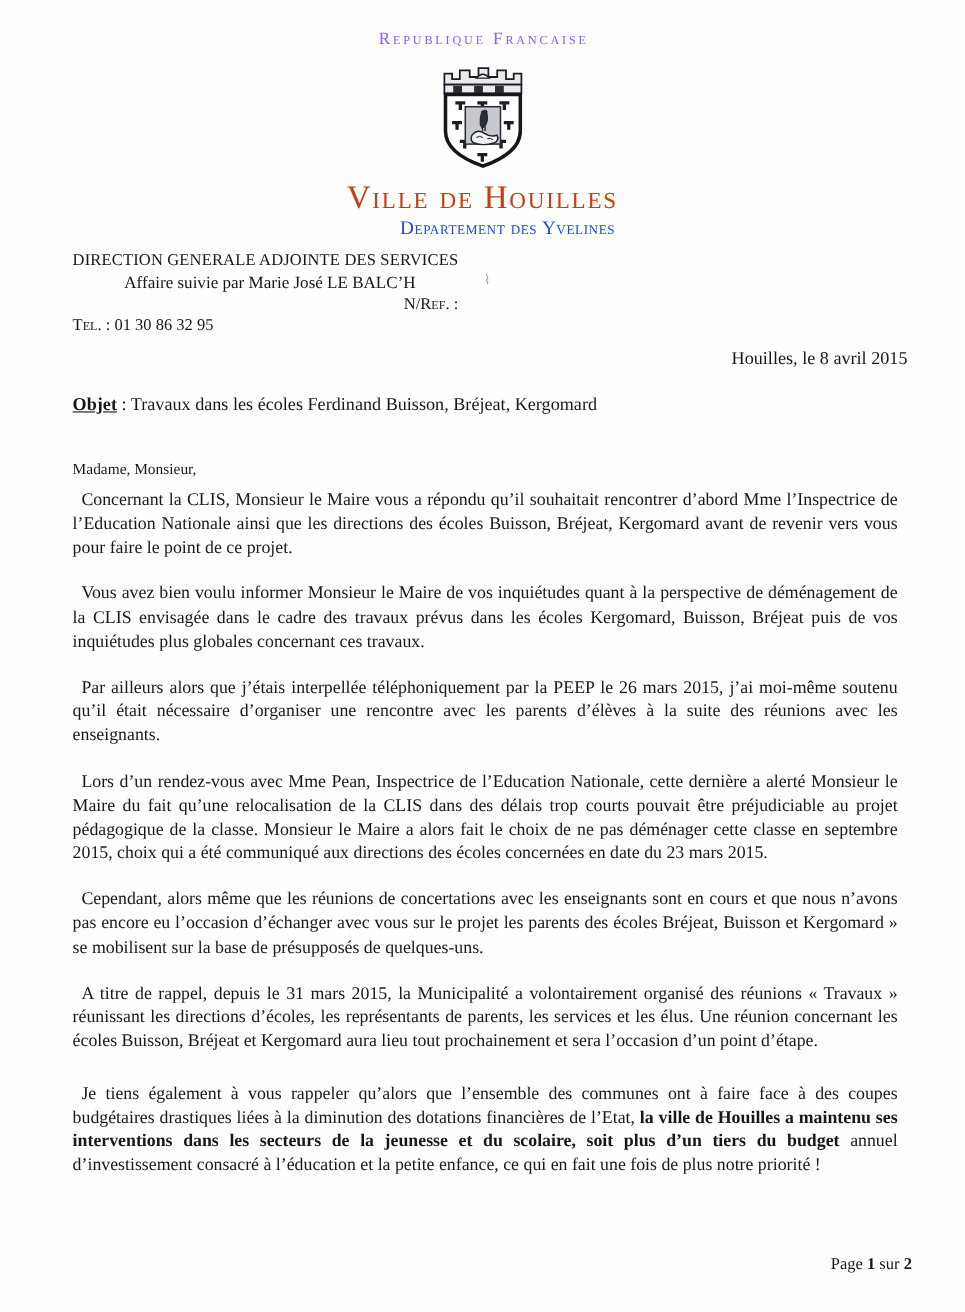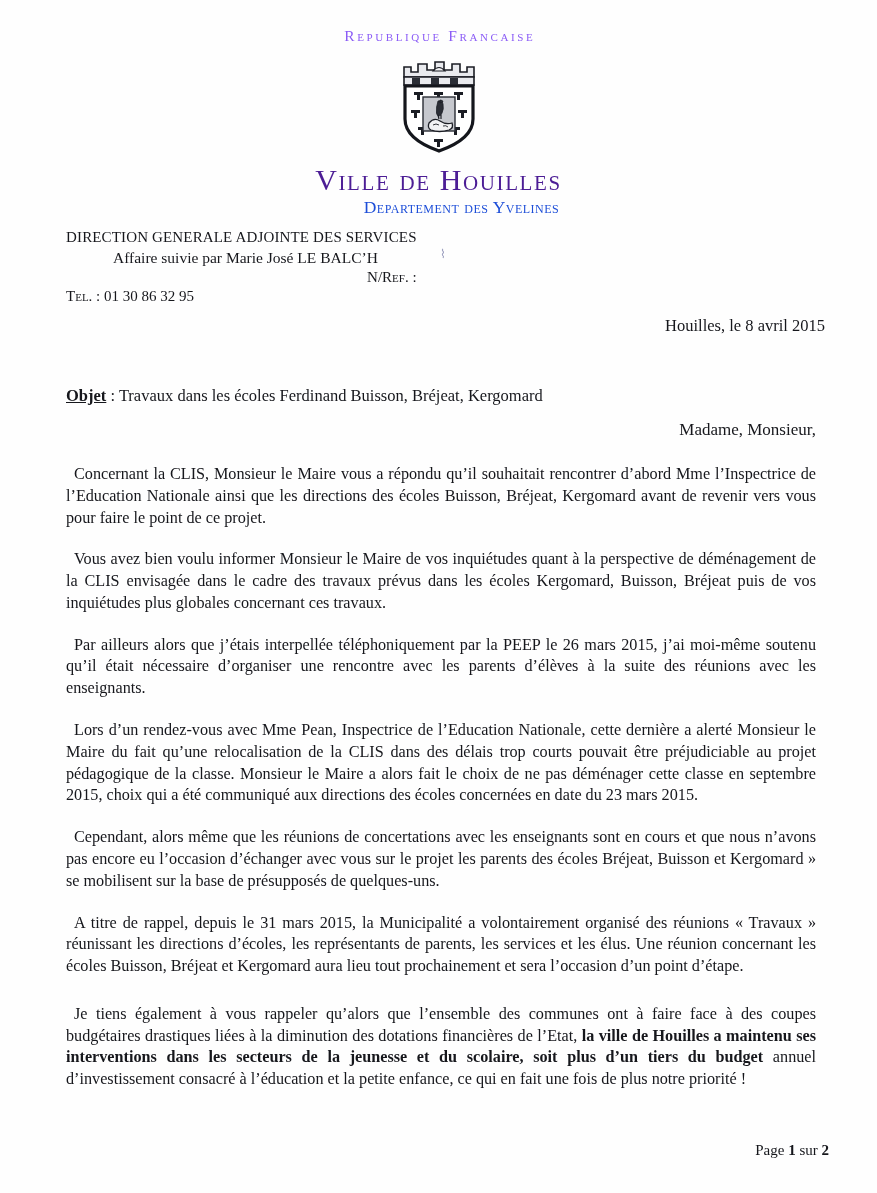--- a/index.html
+++ b/index.html
@@ -41,21 +41,21 @@
     align-items: flex-start;
     justify-content: center;
   }
   .crest { display: block; }
 
   .ville {
     margin-top: 5px;
     font-size: 30px;
     font-variant: small-caps;
     letter-spacing: 1.6px;
-    color: #4c1d95;
+    color: #c2410c;
     line-height: 1.05;
   }
   .departement {
     margin-top: 1px;
     font-size: 17.5px;
     font-variant: small-caps;
     letter-spacing: 0.5px;
     color: #1d4ed8;
     margin-left: 46px;
   }
@@ -91,38 +91,36 @@
     top: 316px;
     font-size: 16.5px;
   }
 
   
   .objet {
     position: absolute;
     left: 66px;
     top: 358px;
     font-size: 16.5px;
-    margin-top: 28px;
   }
   .objet-label {
     font-weight: bold;
     text-decoration: underline;
   }
 
   
   .body {
     position: absolute;
     left: 66px;
     top: 420px;
     width: 750px;
   }
   .salutation {
-    font-size: 17px;
-    margin-bottom: 24px;
-    text-align: right;
+    font-size: 14px;
+    margin-bottom: 8px;
   }
   p.para {
     margin: 0 0 20px 0;
     font-size: 16.2px;
     line-height: 1.345;
     text-align: justify;
     text-indent: 8px;
   }
   p.para.nogap { margin-bottom: 26px; }
   p.para b { font-weight: bold; }

